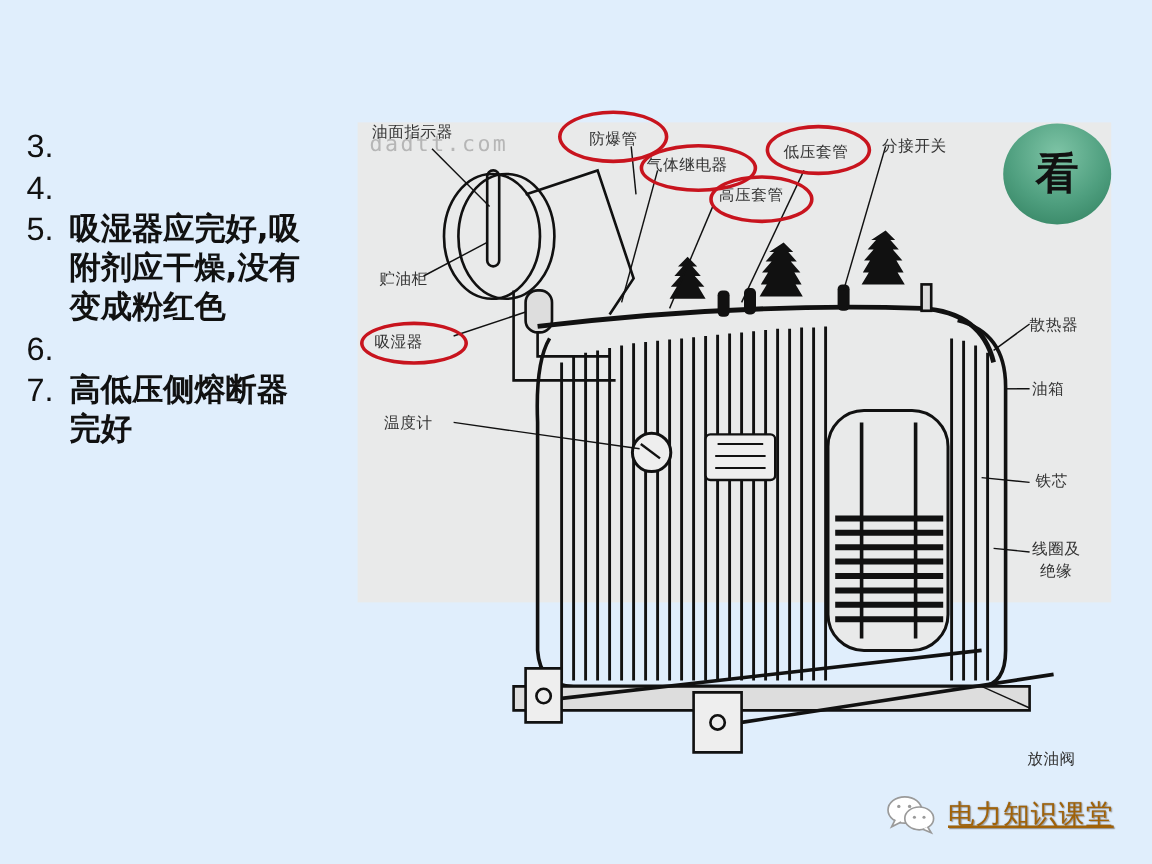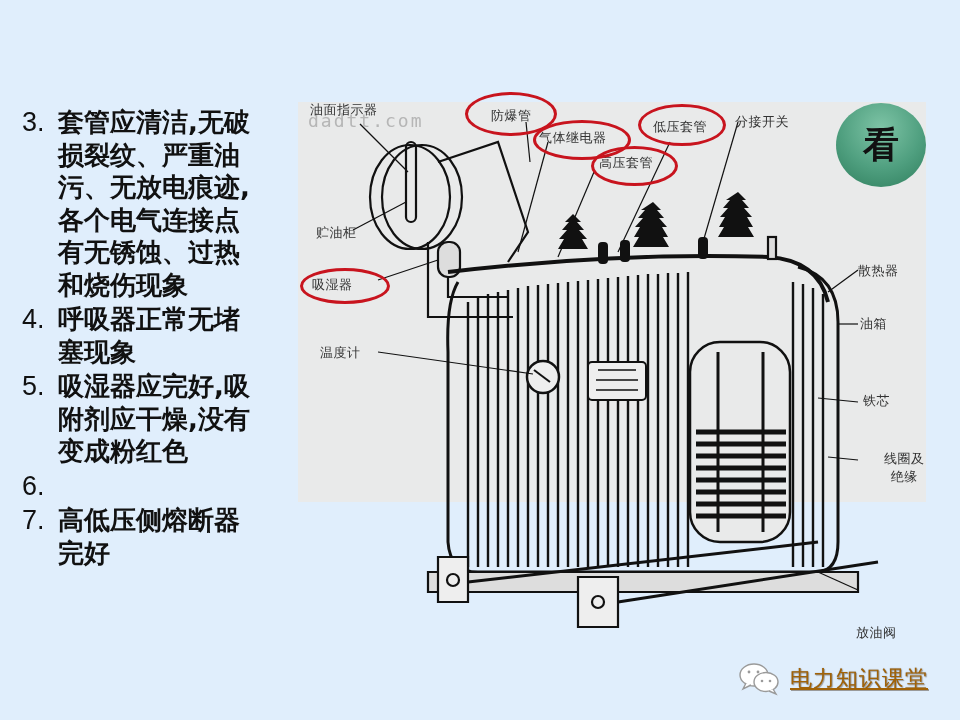--- a/index.html
+++ b/index.html
@@ -116,31 +116,23 @@
     }
   </style>
 </head>
 <body>
 
 <div class="slide">
 
   <ul class="list">
     <li class="list-item">
       <span class="num">3.</span>
-      <span class="txt">套管应清洁,无破
-损裂纹、严重油
-污、无放电痕迹,
-各个电气连接点
-有无锈蚀、过热
-和烧伤现象</span>
     </li>
     <li class="list-item">
       <span class="num">4.</span>
-      <span class="txt">呼吸器正常无堵
-塞现象</span>
     </li>
     <li class="list-item">
       <span class="num">5.</span>
       <span class="txt">吸湿器应完好,吸
 附剂应干燥,没有
 变成粉红色</span>
     </li>
     <li class="list-item">
       <span class="num">6.</span>
     </li>
@@ -263,21 +255,21 @@
     <span class="label" style="left:241px; top:27px;">气体继电器</span>
     <span class="label" style="left:301px; top:52px;">高压套管</span>
     <span class="label" style="left:355px; top:16px;">低压套管</span>
     <span class="label" style="left:437px; top:11px;">分接开关</span>
     <span class="label" style="left:18px; top:122px;">贮油柜</span>
     <span class="label" style="left:14px; top:174px;font-family:Liberation Serif, serif;">吸湿器</span>
     <span class="label" style="left:22px; top:242px;">温度计</span>
     <span class="label" style="left:560px; top:160px;">散热器</span>
     <span class="label" style="left:562px; top:213px;">油箱</span>
     <span class="label" style="left:565px; top:290px;">铁芯</span>
-    <span class="label multi" style="left:562px; top:348px;margin-left:24px;">线圈及
+    <span class="label multi" style="left:562px; top:348px;">线圈及
 绝缘</span>
     <span class="label" style="left:558px; top:478px;margin-top:44px;">放油阀</span>
 
     <div class="circle" style="left:167px; top:-10px; width:92px; height:44px;"></div>
     <div class="circle" style="left:235px; top:18px; width:98px; height:40px;"></div>
     <div class="circle" style="left:293px; top:44px; width:87px; height:40px;"></div>
     <div class="circle" style="left:340px; top:2px; width:88px; height:42px;"></div>
     <div class="circle" style="left:2px; top:166px; width:90px; height:36px;"></div>
   </div>
 

